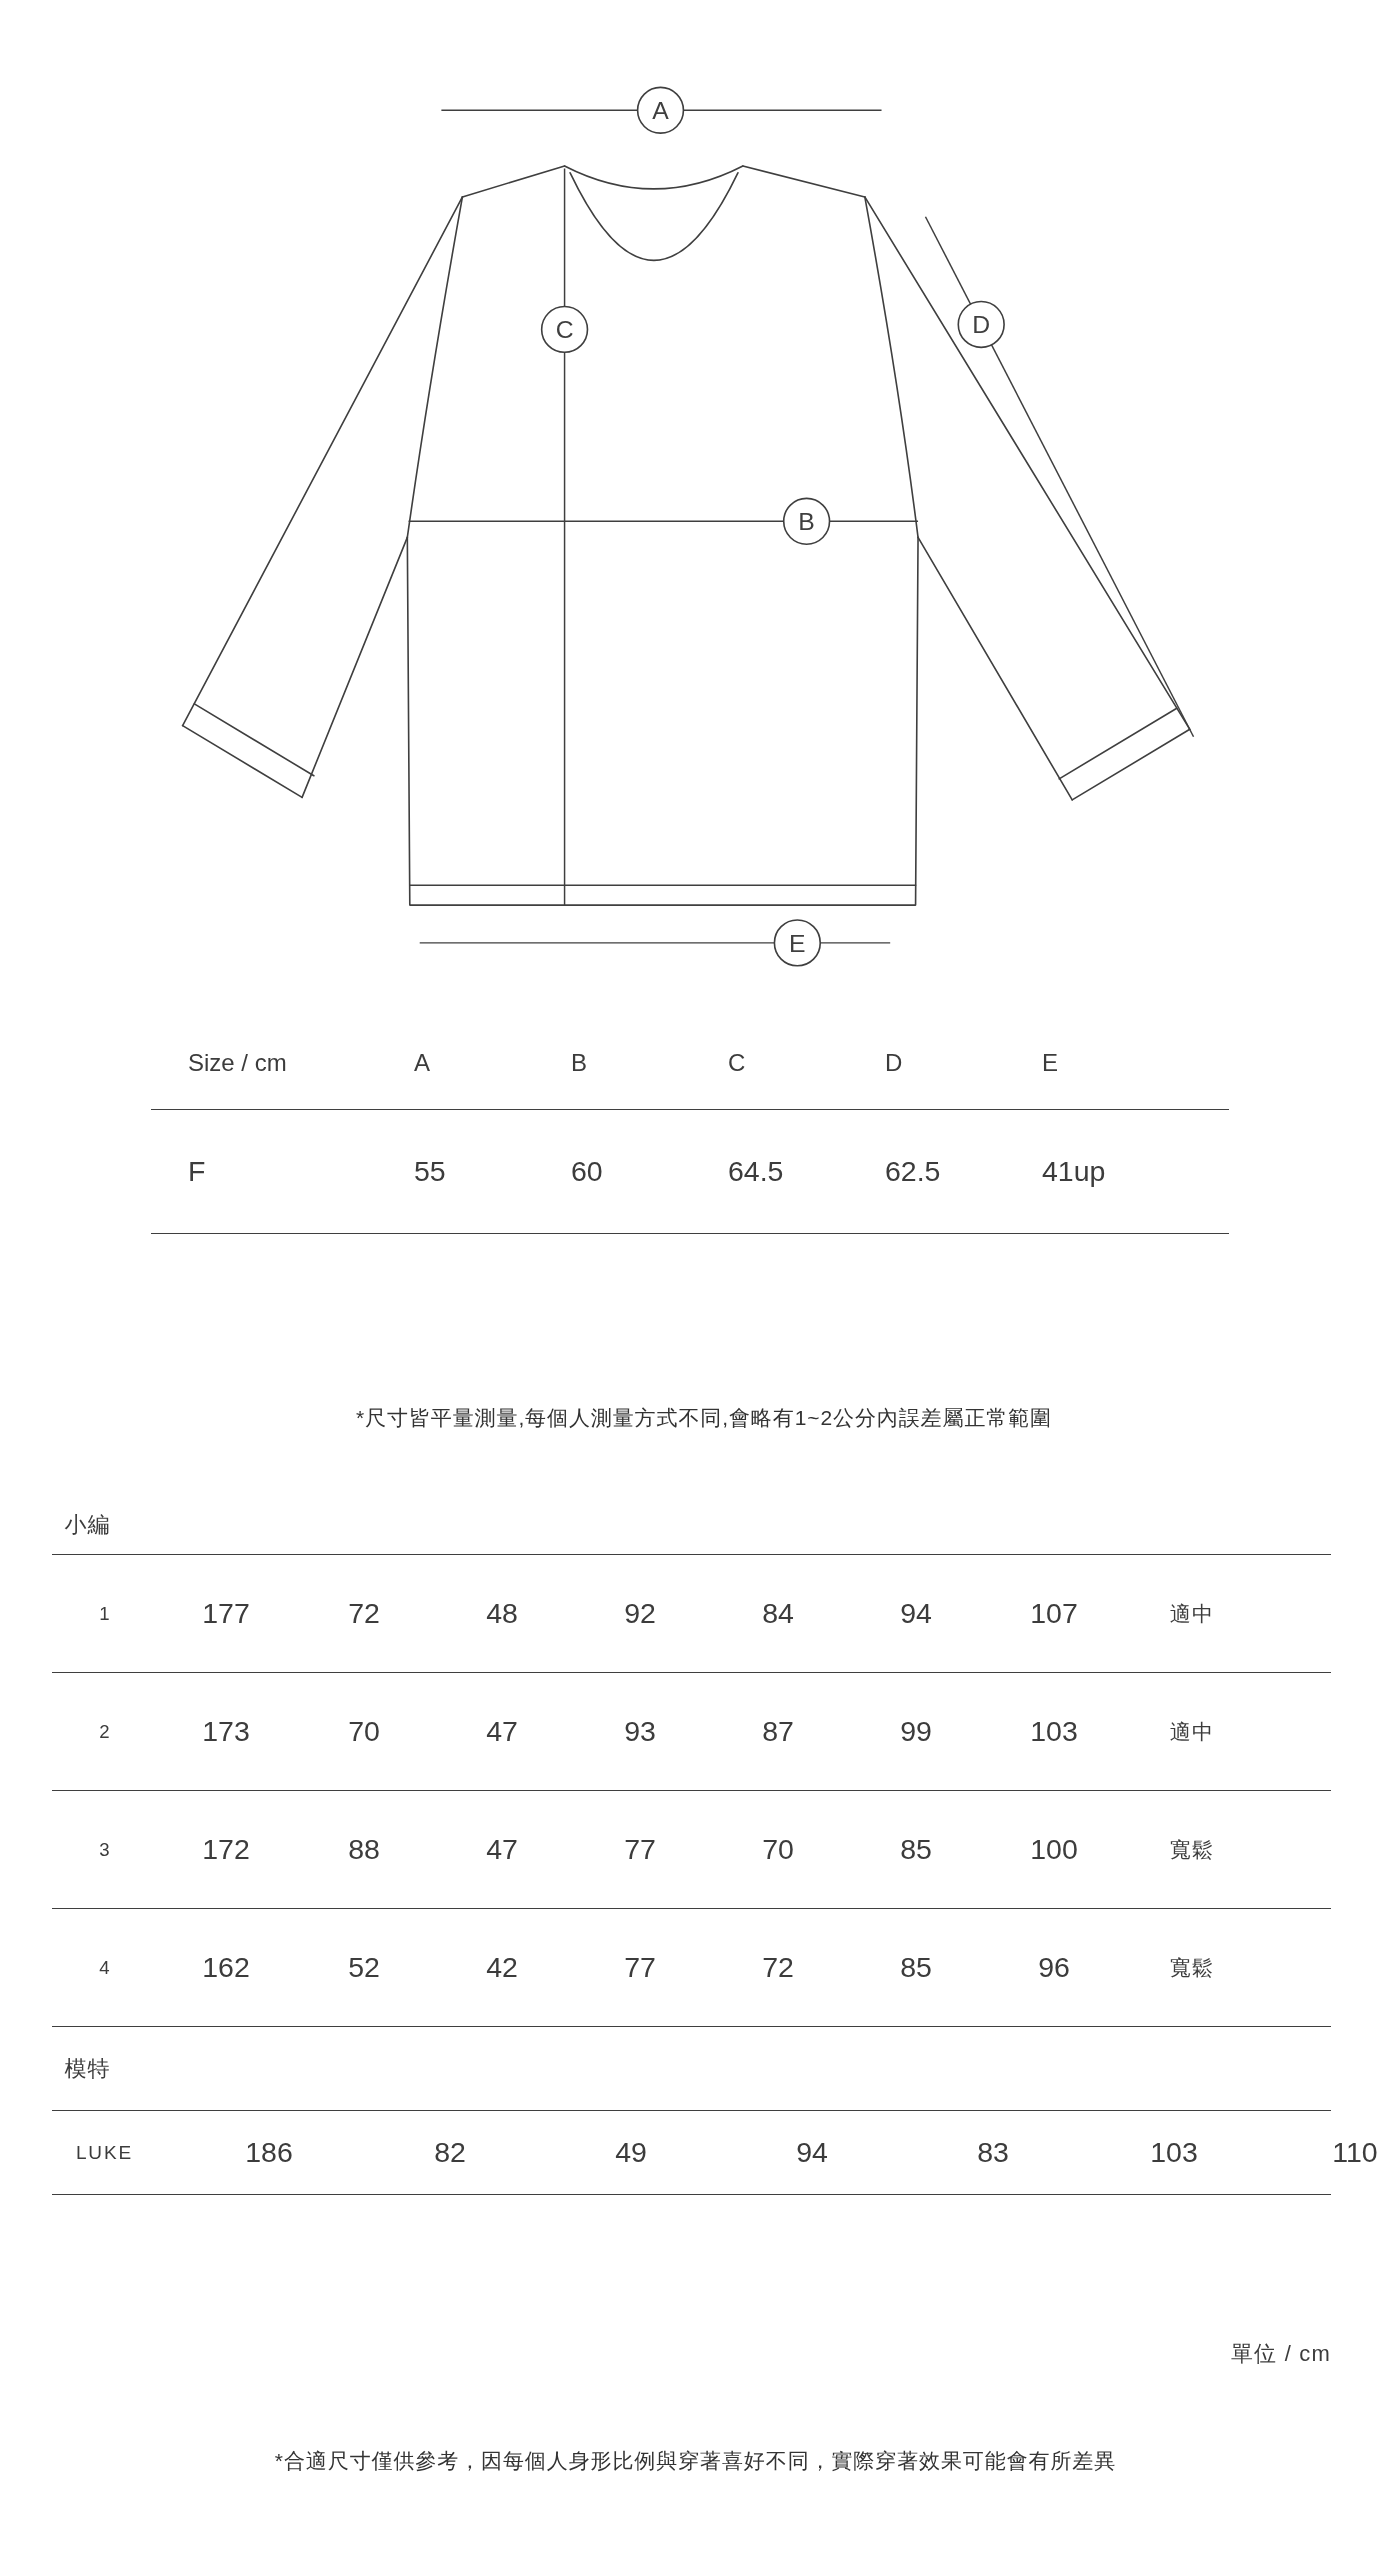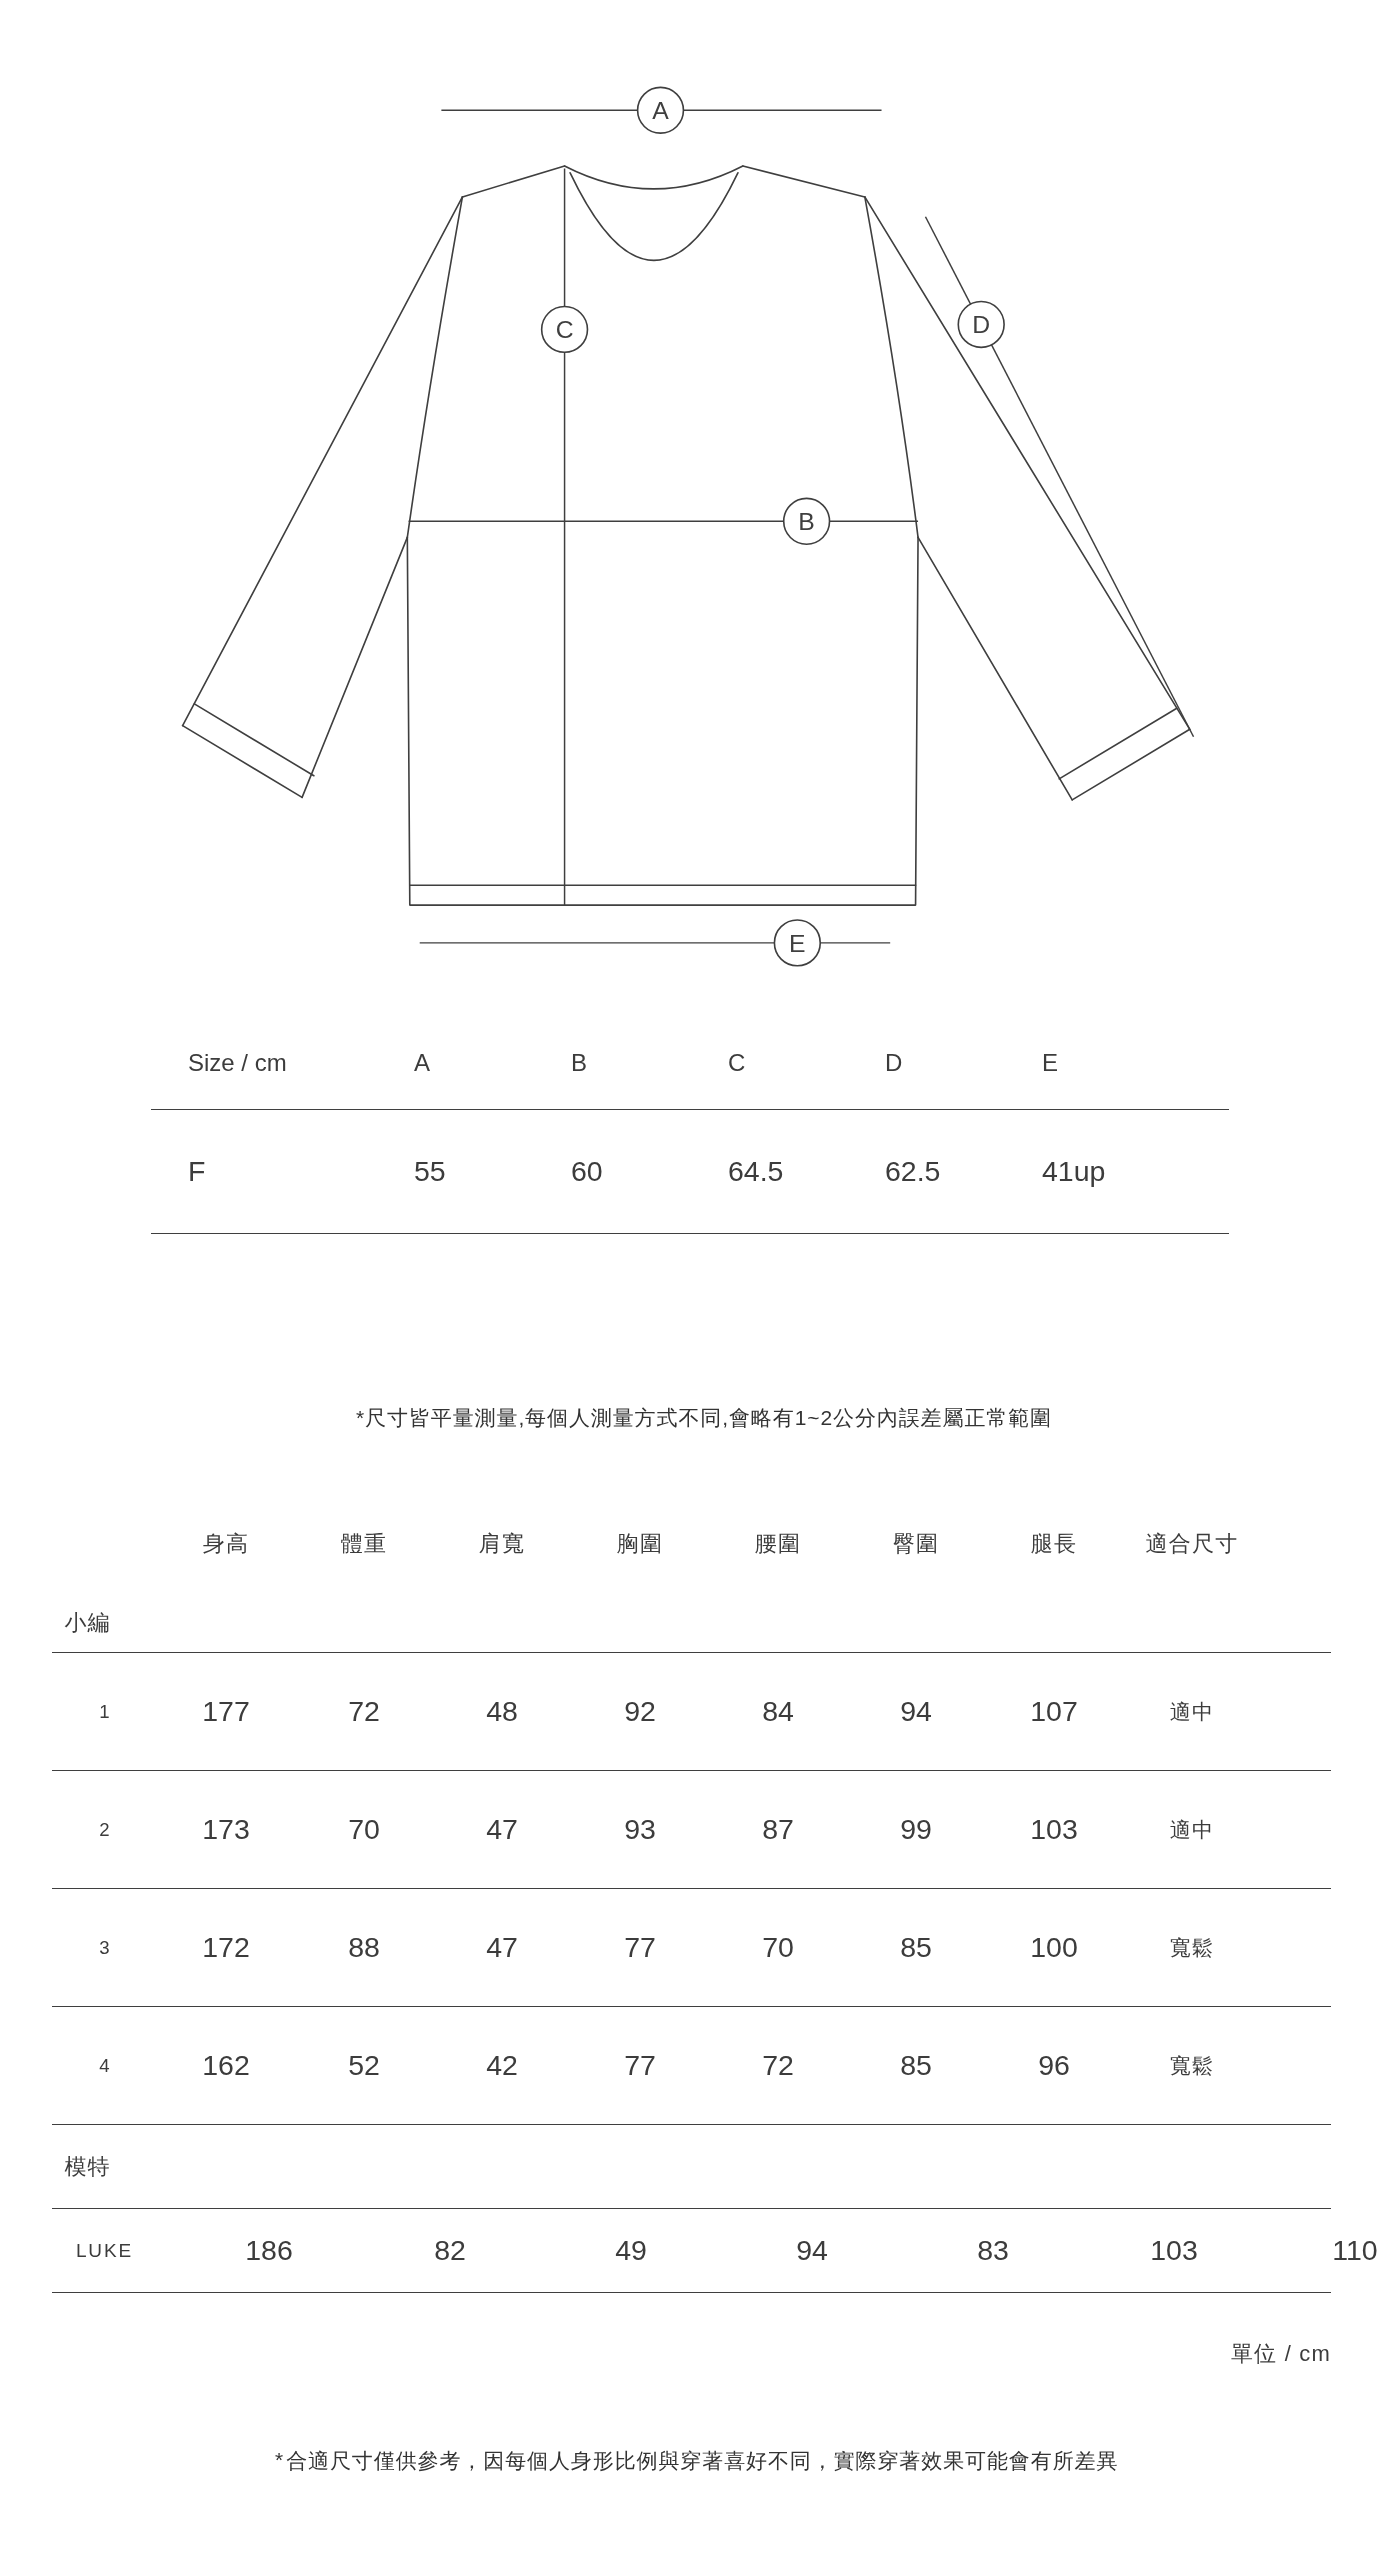--- a/index.html
+++ b/index.html
@@ -15,21 +15,21 @@
   .size-table { position:absolute; top:1017px; left:151px; width:1078px; }
   .st-row { display:flex; align-items:center; }
   .st-header { height:93px; border-bottom:1.9px solid #3f3f3f; font-size:24px; }
   .st-data   { height:124px; border-bottom:1.9px solid #3f3f3f; font-size:28.5px; }
   .st-cell { flex:0 0 157px; }
   .st-cell.first { flex:0 0 263px; padding-left:37px; }
 
   
   .note { position:absolute; left:0; width:100%; text-align:center; font-size:21px; letter-spacing:0.9px; color:#333333; }
   .note-measure { top:1404px;padding-left:17px; }
-  .note-fit { top:2447px;font-family:Liberation Mono, monospace; }
+  .note-fit { top:2447px; }
 
   
   .fit-table { position:absolute; top:1495px; left:52px; width:1279px; }
   .ft-grid { display:grid; grid-template-columns:105px repeat(8,138px); align-items:center; }
   .ft-head { border-bottom:1.9px solid #3f3f3f; }
   .ft-columns { height:98px; font-size:22px; }
   .ft-col { text-align:center; letter-spacing:1.2px; }
   .ft-group { height:59px; display:flex; align-items:center; padding-left:12.4px; font-size:22px; letter-spacing:1.2px; }
   .ft-row { height:118px; border-bottom:1.9px solid #3f3f3f; font-size:28.5px; }
   .ft-row.model { height:84px;gap:43px; }
@@ -110,31 +110,20 @@
       <div class="st-cell">64.5</div>
       <div class="st-cell">62.5</div>
       <div class="st-cell">41up</div>
     </div>
   </div>
 
   <div class="note note-measure">*尺寸皆平量測量,每個人測量方式不同,會略有1~2公分內誤差屬正常範圍</div>
 
   <div class="fit-table">
     <div class="ft-head">
-      <div class="ft-grid ft-columns">
-        <div class="ft-id"></div>
-        <div class="ft-col">身高</div>
-        <div class="ft-col">體重</div>
-        <div class="ft-col">肩寬</div>
-        <div class="ft-col">胸圍</div>
-        <div class="ft-col">腰圍</div>
-        <div class="ft-col">臀圍</div>
-        <div class="ft-col">腿長</div>
-        <div class="ft-col">適合尺寸</div>
-      </div>
       <div class="ft-group">小編</div>
     </div>
 
     <div class="ft-grid ft-row">
       <div class="ft-id">1</div>
       <div class="ft-cell">177</div>
       <div class="ft-cell">72</div>
       <div class="ft-cell">48</div>
       <div class="ft-cell">92</div>
       <div class="ft-cell">84</div>

